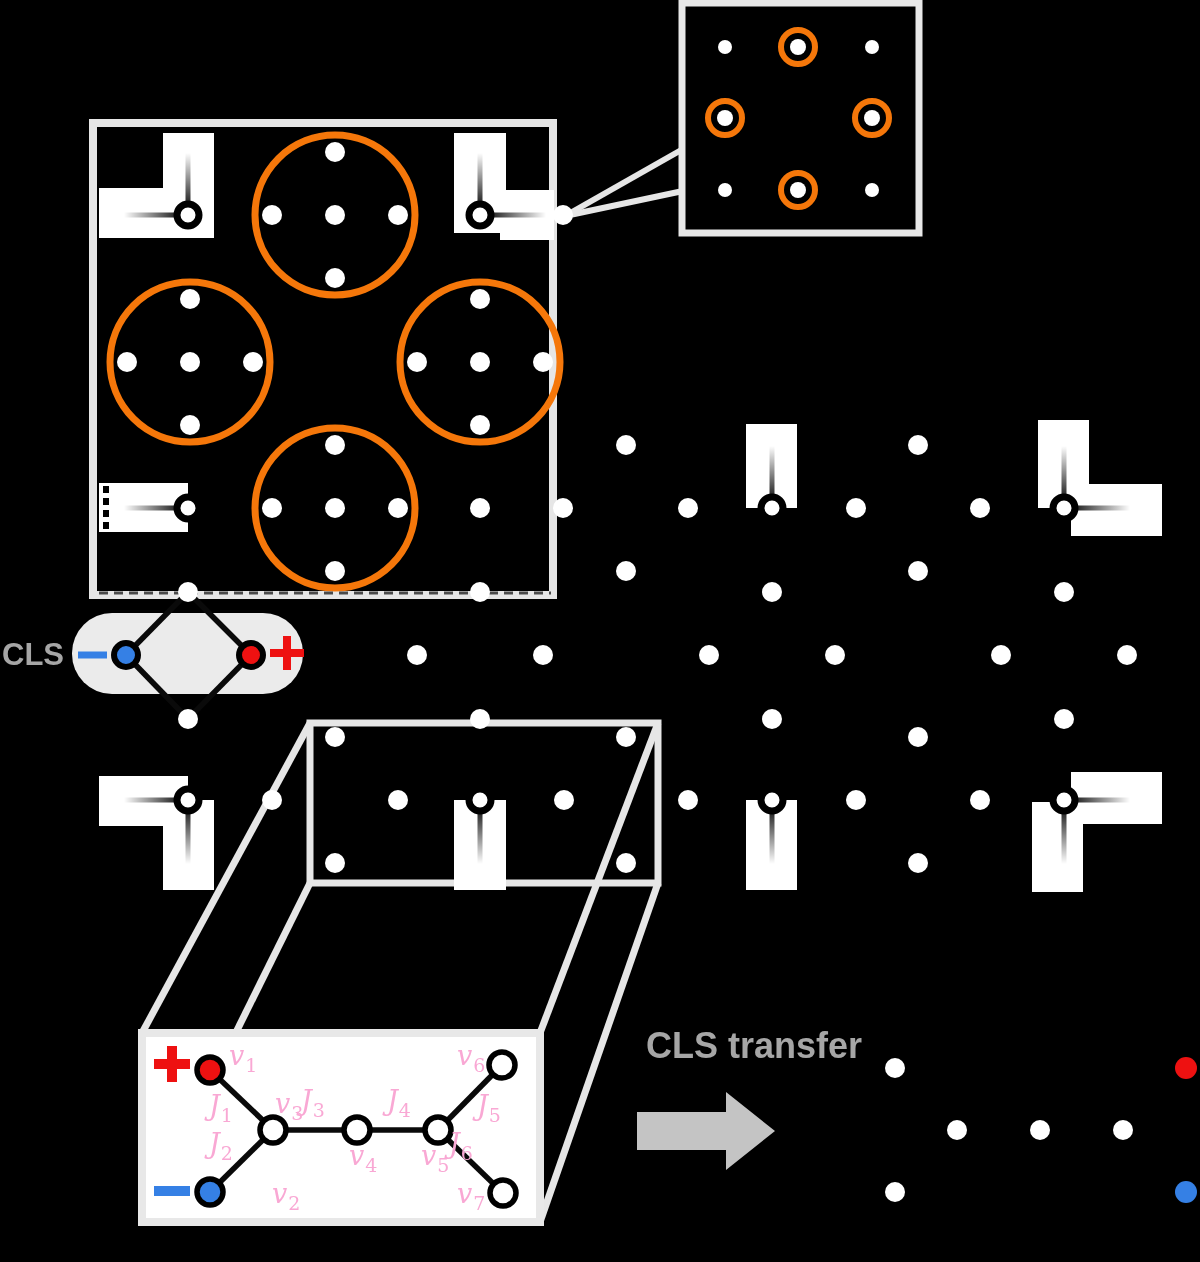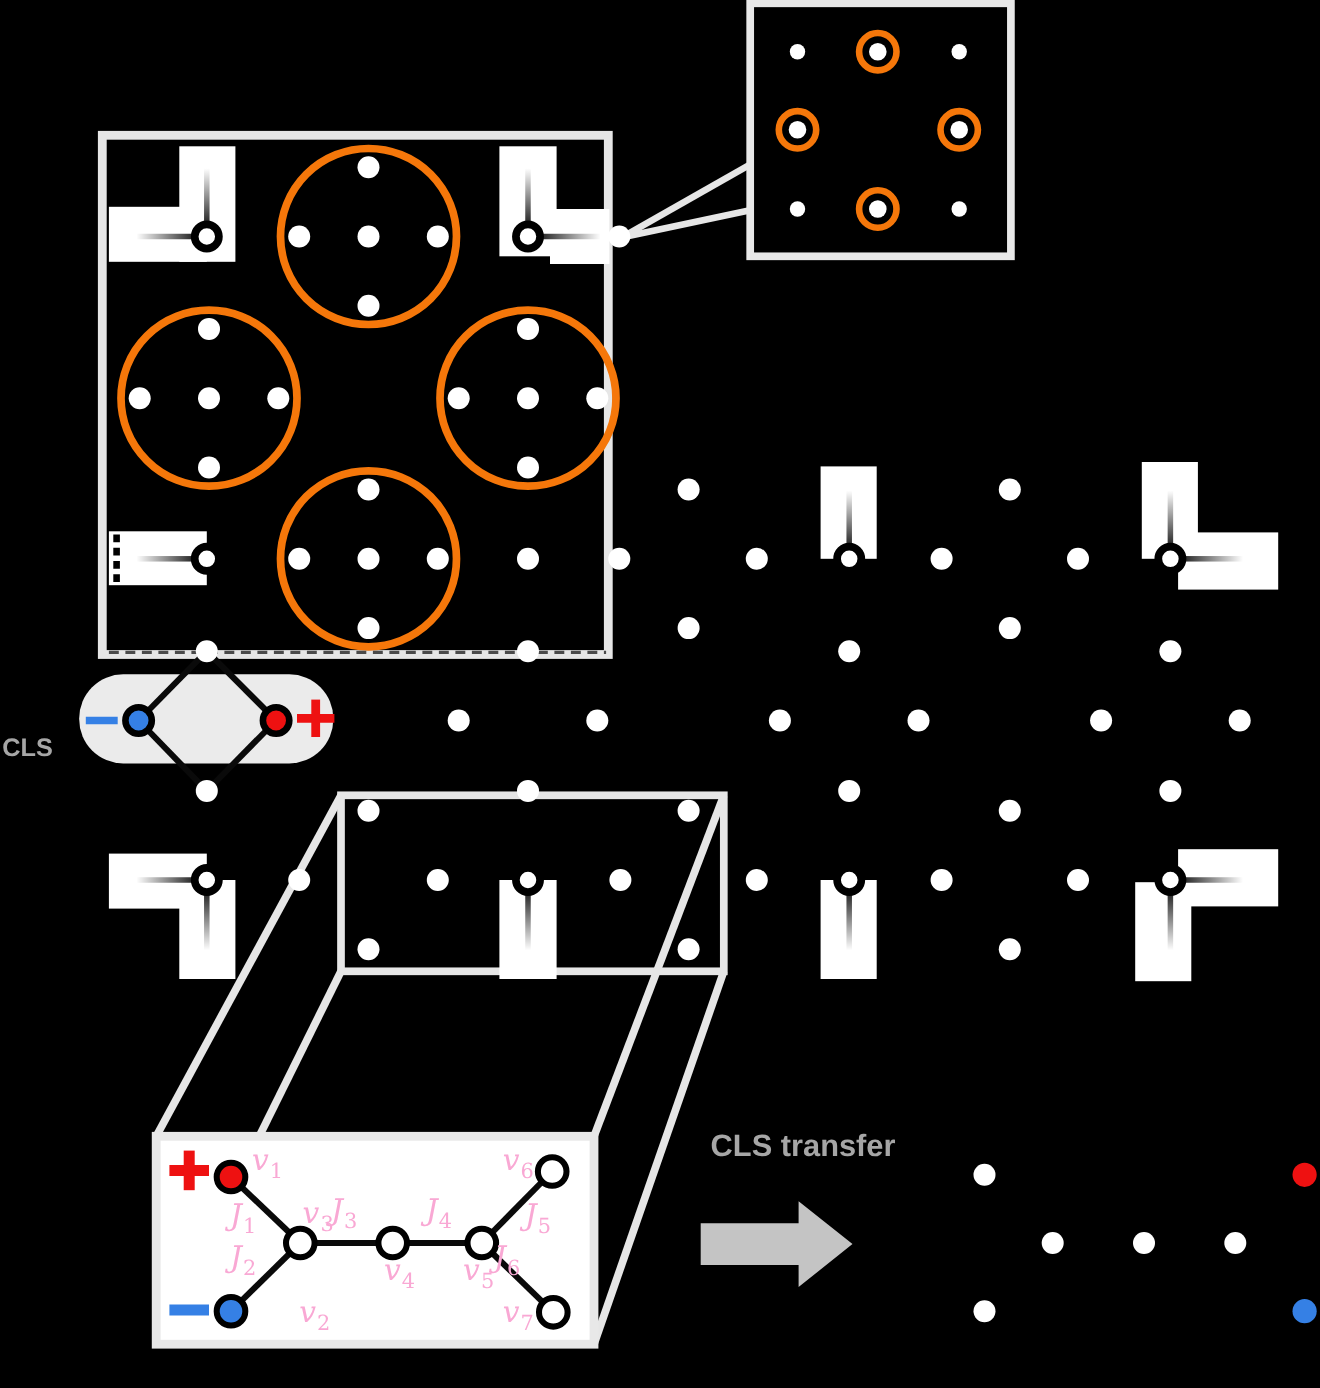--- a/index.html
+++ b/index.html
@@ -1,22 +1,22 @@
 <!DOCTYPE html>
 <html><head>
 <meta charset="utf-8">
 <style>
   html,body{margin:0;padding:0;background:#000;}
   body{width:1200px;height:1262px;overflow:hidden;}
   .stage{position:relative;width:1200px;height:1262px;background:#000;}
   svg{position:absolute;left:0;top:0;}
   .lbl{position:absolute;font-family:"Liberation Sans",sans-serif;font-weight:bold;
        color:#A6A6A6;line-height:1;white-space:nowrap;}
-  .lbl-cls{font-size:23px;margin-top:29px;}
-  .lbl-transfer{font-size:28px;}
+  .lbl-cls{font-size:31px;}
+  .lbl-transfer{font-size:36px;}
   .lbl-title{font-size:29px;text-align:center;}
   .math{position:absolute;font-family:"DejaVu Serif",serif;font-style:italic;
         font-size:27px;color:#f9a8d4;line-height:1;white-space:nowrap;}
   .math .sub{font-style:normal;font-size:19px;position:relative;top:7px;left:1px;}
 </style>
 </head>
 <body>
 
 <div class="stage">
   <svg id="fig" width="1200" height="1262" viewBox="0 0 1200 1262">

